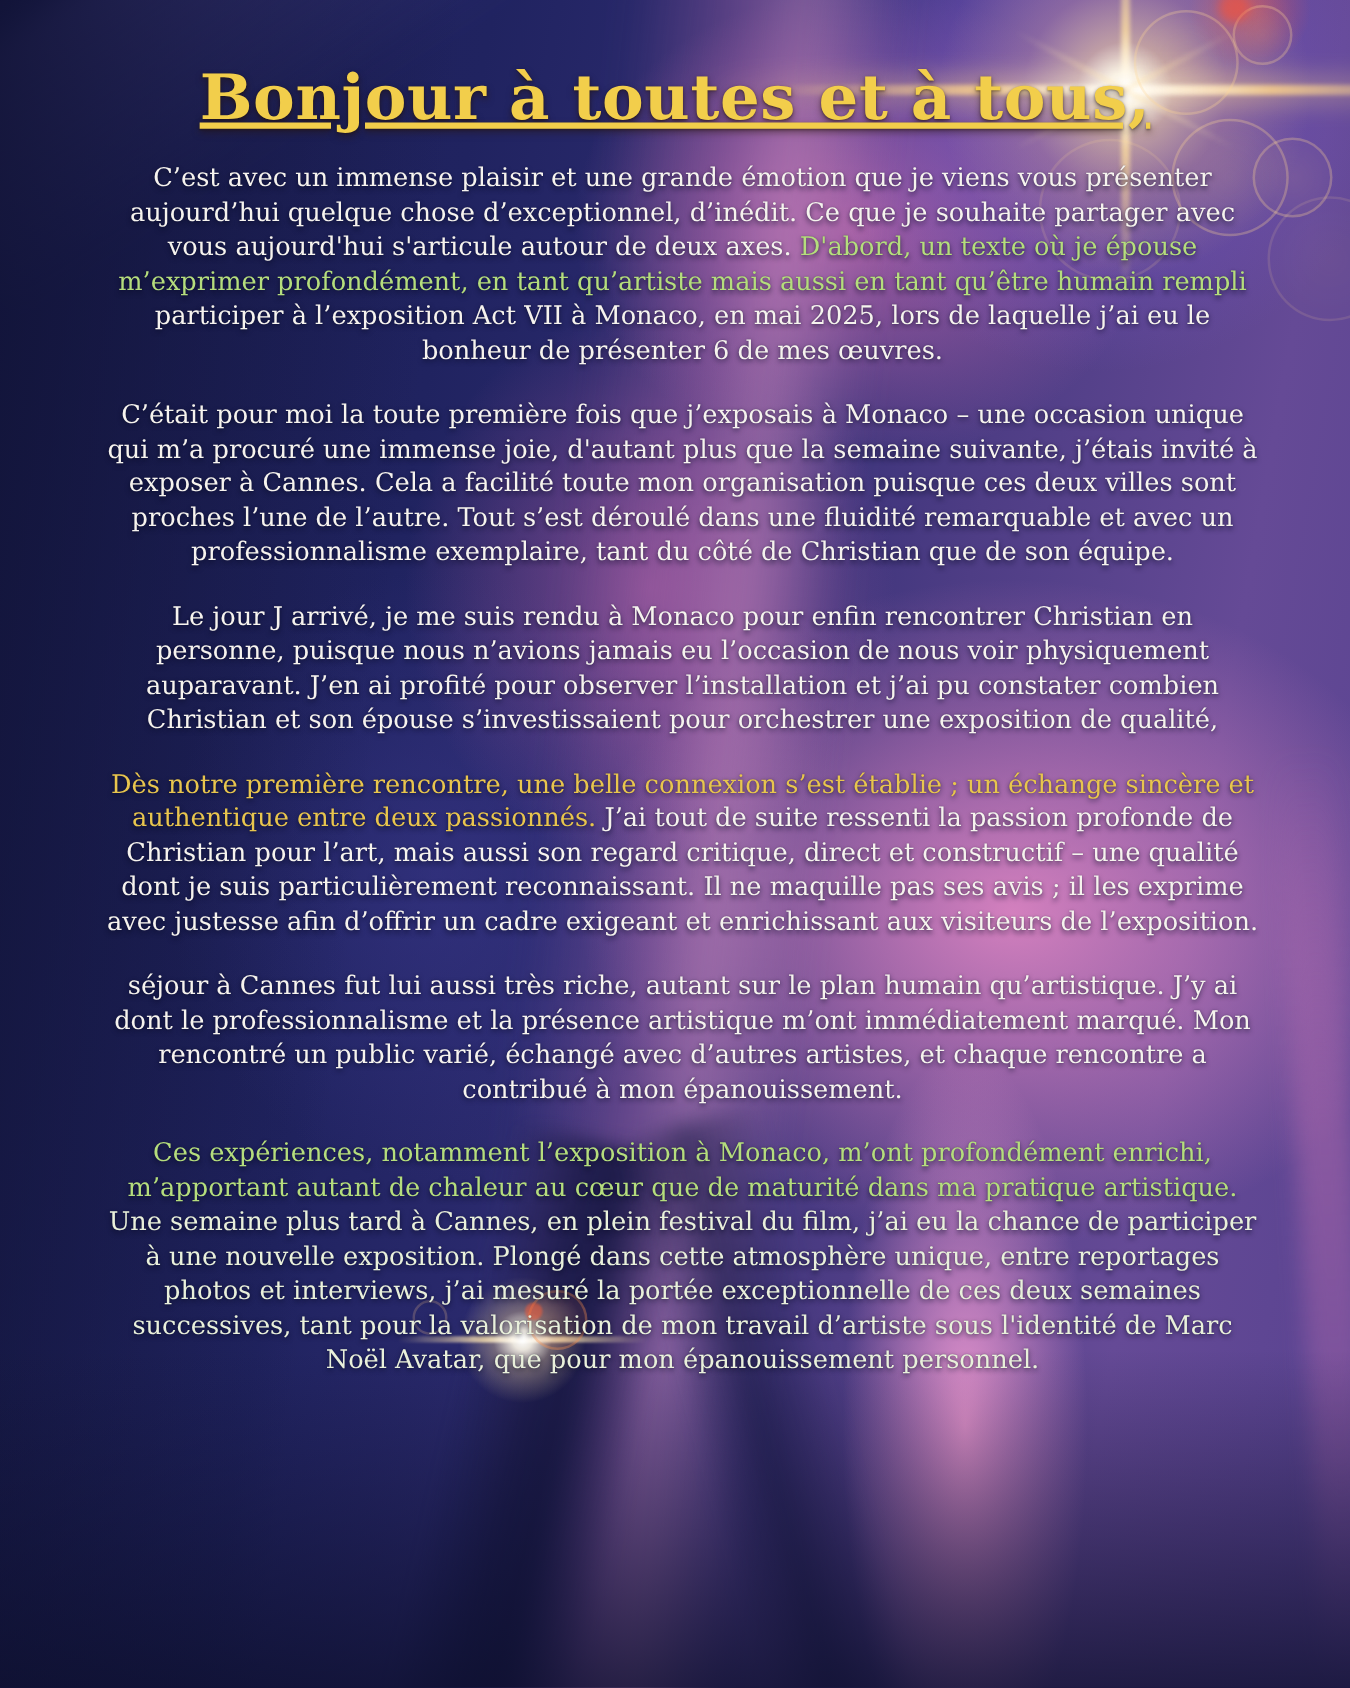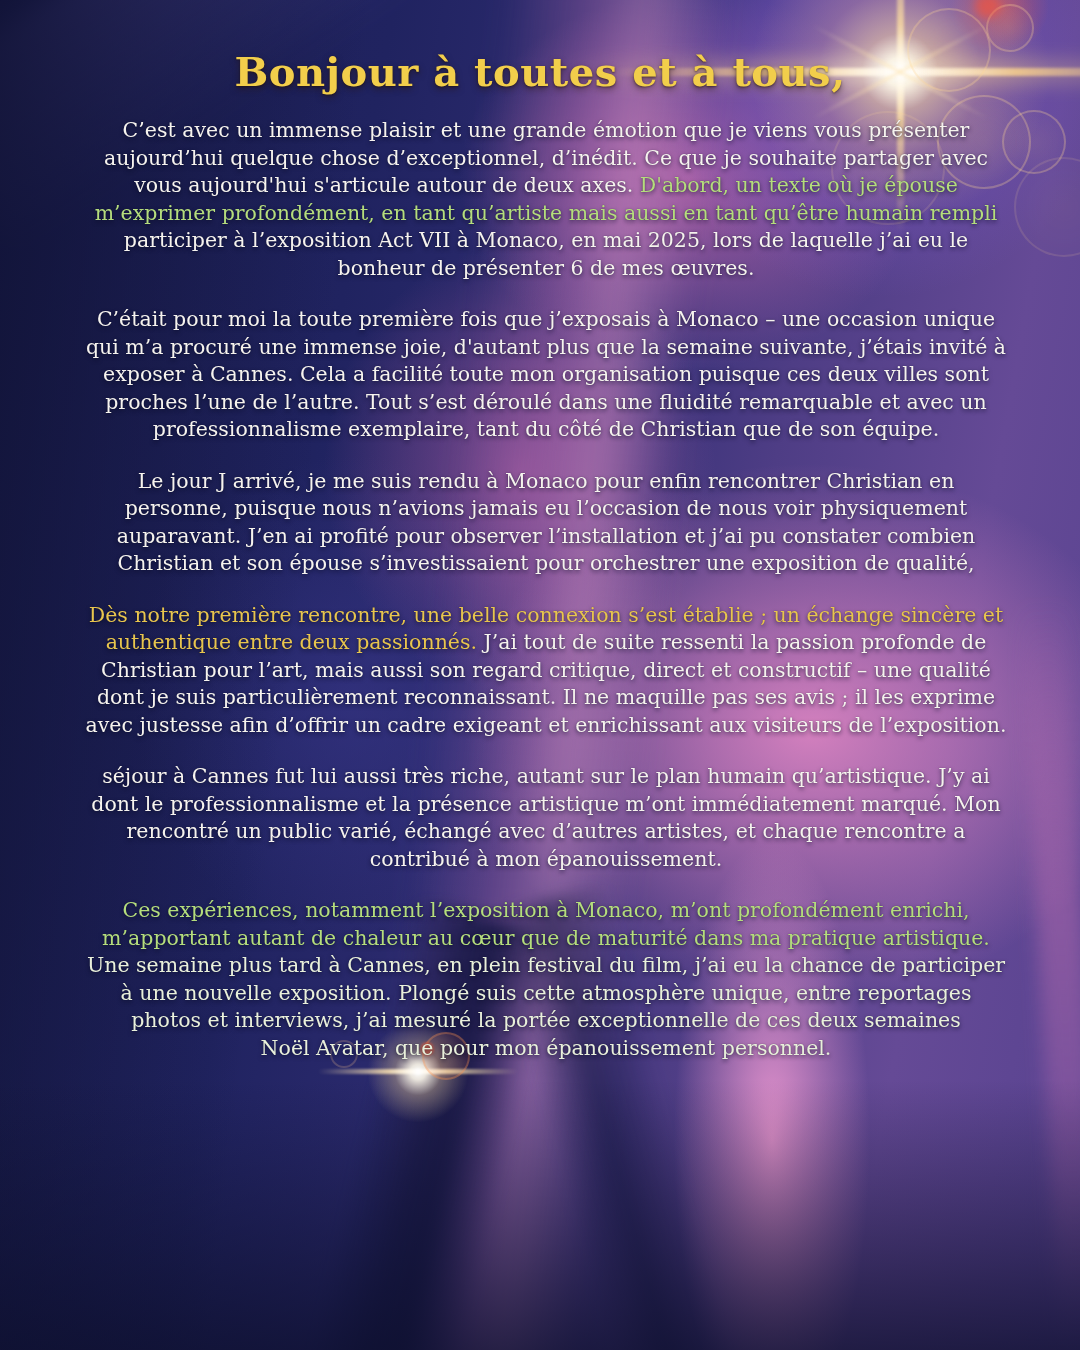--- a/index.html
+++ b/index.html
@@ -71,23 +71,24 @@
     background:linear-gradient(to right, transparent, rgba(255,230,180,0.8) 35%, #fff 50%, rgba(255,230,180,0.8) 65%, transparent);}
   .sf-b1{position:absolute;left:422px;top:1032px;width:44px;height:44px;border-radius:50%;
     border:2px solid rgba(255,150,80,0.30);background:rgba(255,130,60,0.10);}
   .sf-b2{position:absolute;left:420px;top:1042px;width:14px;height:14px;border-radius:50%;
     background:rgba(255,90,50,0.5);filter:blur(1px);}
   .sf-b3{position:absolute;left:330px;top:1040px;width:24px;height:24px;border-radius:50%;
     border:2px solid rgba(255,200,140,0.22);}
   
   .content{position:absolute;inset:0;z-index:10;text-align:center;}
   .title{
-    margin:48px 0 0;font-size:40px;font-weight:bold;letter-spacing:.5px;
+    margin:48px 0 0;font-size:50px;font-weight:bold;letter-spacing:.5px;
     color:var(--c-titleGold);
     text-shadow:0 3px 6px rgba(40,20,10,0.5), 0 1px 2px rgba(30,15,5,0.5);
+    text-decoration:underline;
   }
   #paragraphs{margin-top:22px;}
   .para{margin-top:0;}
   .para + .para{margin-top:24px;}
   .para:nth-child(3), .para:nth-child(5){margin-top:24px;}
   .line{
     font-size:20.5px;line-height:27.5px;white-space:nowrap;
     text-shadow:0 2px 4px rgba(8,10,34,0.65), 0 0 1px rgba(8,10,34,0.4);
     padding-left:12px;
   }
@@ -167,19 +168,20 @@
         <div class="para">
           <div class="line"><span class="c-white">séjour à Cannes fut lui aussi très riche, autant sur le plan humain qu’artistique. J’y ai</span></div>
           <div class="line"><span class="c-white">dont le professionnalisme et la présence artistique m’ont immédiatement marqué. Mon</span></div>
           <div class="line"><span class="c-white">rencontré un public varié, échangé avec d’autres artistes, et chaque rencontre a</span></div>
           <div class="line"><span class="c-white">contribué à mon épanouissement.</span></div>
         </div>
         <div class="para">
           <div class="line"><span class="c-green">Ces expériences, notamment l’exposition à Monaco, m’ont profondément enrichi,</span></div>
           <div class="line"><span class="c-green">m’apportant autant de chaleur au cœur que de maturité dans ma pratique artistique.</span></div>
           <div class="line"><span class="c-pale">Une semaine plus tard à Cannes, en plein festival du film, j’ai eu la chance de participer</span></div>
-          <div class="line"><span class="c-pale">à une nouvelle exposition. Plongé suis cette atmosphère unique, entre reportages</span></div>
+          <div class="line"><span class="c-pale">à une nouvelle exposition. Plongé dans cette atmosphère unique, entre reportages</span></div>
           <div class="line"><span class="c-pale">photos et interviews, j’ai mesuré la portée exceptionnelle de ces deux semaines</span></div>
+          <div class="line"><span class="c-pale">successives, tant pour la valorisation de mon travail d’artiste sous l'identité de Marc</span></div>
           <div class="line"><span class="c-pale">Noël Avatar, que pour mon épanouissement personnel.</span></div>
         </div>
       </div>
   </div>
 </div>
 
 </body></html>

